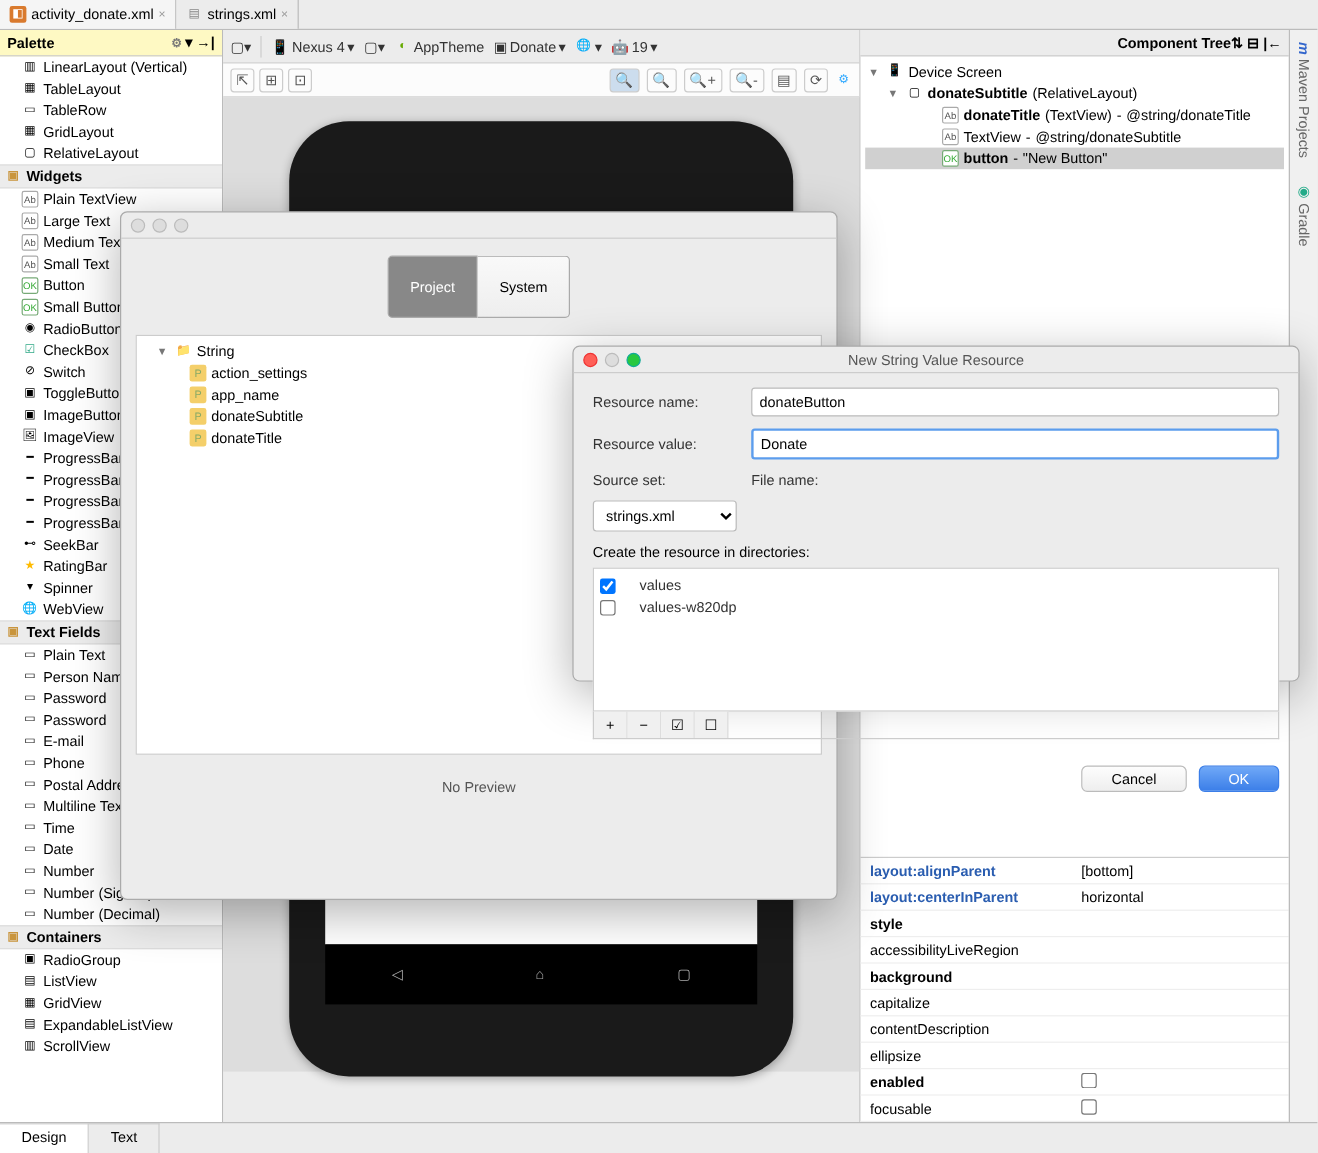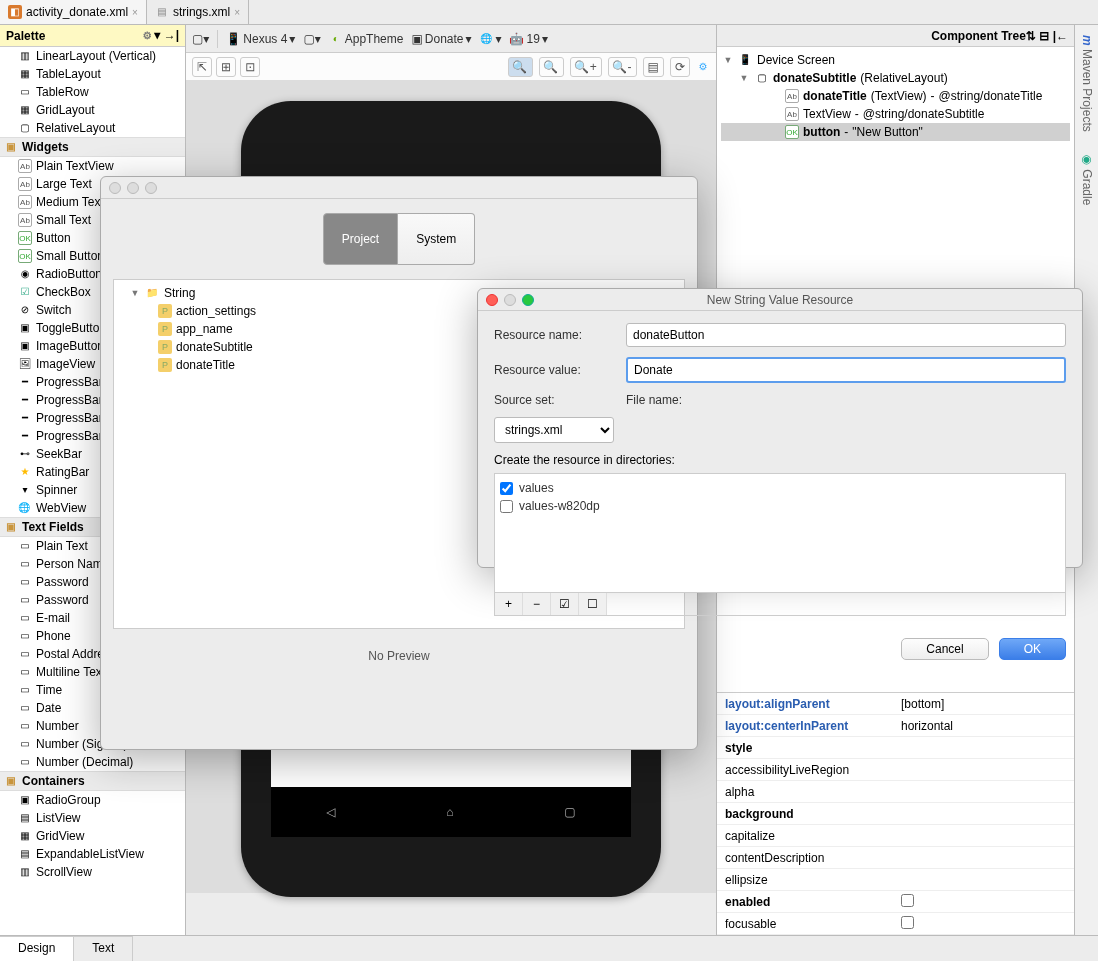--- a/index.html
+++ b/index.html
@@ -89,21 +89,21 @@
 .dlg-new { left: 477px; top: 288px; width: 606px; height: 280px; }
 .dlg-new .traffic span:nth-child(1){ background: #ff5f57; border-color: #e33; }
 .dlg-new .traffic span:nth-child(2){ background: #ddd; }
 .dlg-new .traffic span:nth-child(3){ background: #28c840; border-color: #1a9; }
 .form { padding: 12px 16px; display: grid; grid-template-columns: 120px 1fr; gap: 10px 12px; align-items: center; }
 .form label { color: #333; }
 .form input[type=text], .form select { border: 1px solid #bbb; border-radius: 3px; padding: 4px 6px; width: 100%; background: #fff; }
 .form input.focused { border: 2px solid #5c9ded; outline: none; }
 .dir-box { grid-column: 1 / span 2; }
 .dir-list { background: #fff; border: 1px solid #ccc; height: 120px; padding: 5px; }
-.dir-list label { display: flex; gap: 6px; align-items: center; padding: 2px 0; }
+.dir-list label { display: flex; gap: 20px; align-items: center; padding: 2px 0; }
 .dir-toolbar { border: 1px solid #ccc; border-top: none; display: flex; }
 .dir-toolbar button { border: none; border-right: 1px solid #ddd; background: #f0f0f0; width: 28px; height: 22px; }
 .dlg-new-footer { display: flex; justify-content: flex-end; gap: 10px; padding: 10px 16px; }
 
 
 .ico { display: inline-block; width: 14px; height: 14px; text-align: center; line-height: 14px; font-size: 10px; border-radius: 2px; }
 .ico-folder { color: #c9953d; }
 .ico-ab { background: #fff; border: 1px solid #aaa; color: #555; font-size: 8px; }
 .ico-ok { background: #fff; border: 1px solid #7a7; color: #3a3; font-size: 8px; }
 .ico-prop { background: #f4cf6a; color: #8a6; font-size: 9px; }
@@ -415,24 +415,20 @@
       <div class="props-row">
           <div class="props-key props-link">layout:centerInParent</div>
           <div class="props-val">horizontal</div>
         </div>
       <div class="props-row">
           <div class="props-key bold">style</div>
           <div class="props-val"></div>
         </div>
       <div class="props-row">
           <div class="props-key">accessibilityLiveRegion</div>
-          <div class="props-val"></div>
-        </div>
-      <div class="props-row">
-          <div class="props-key">alpha</div>
           <div class="props-val"></div>
         </div>
       <div class="props-row">
           <div class="props-key bold">background</div>
           <div class="props-val"></div>
         </div>
       <div class="props-row">
           <div class="props-key">capitalize</div>
           <div class="props-val"></div>
         </div>

